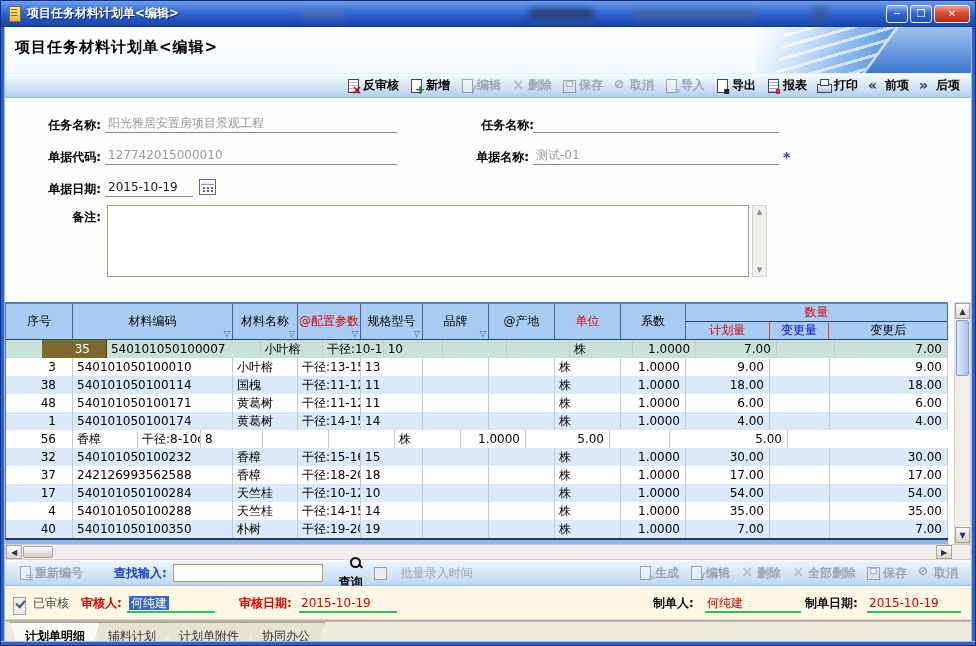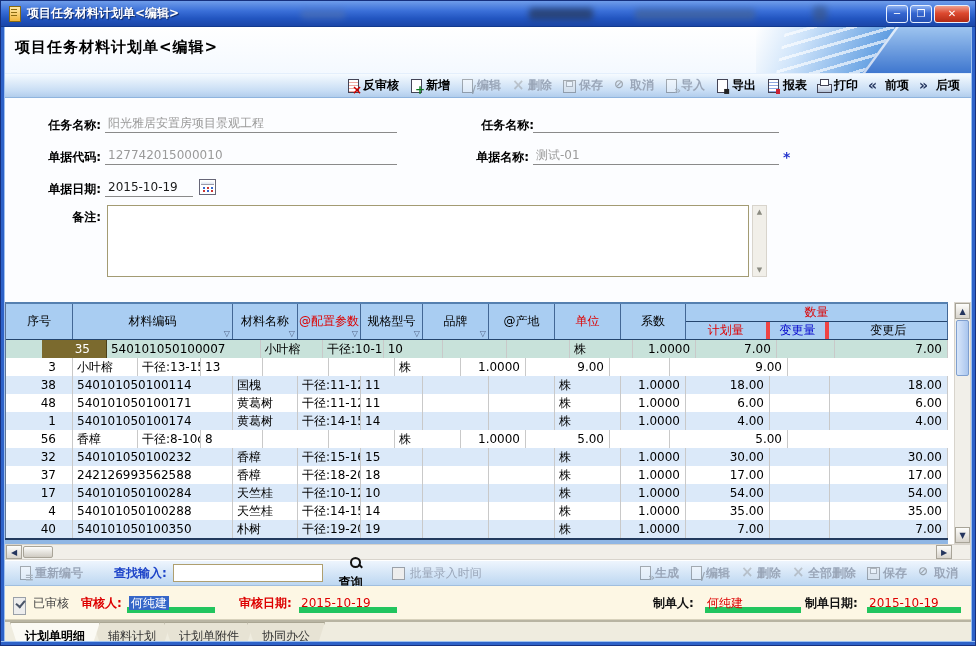--- a/index.html
+++ b/index.html
@@ -81,21 +81,21 @@
 
   
   .tablewrap{position:absolute;top:301px;left:4px;right:4px;height:242px;background:#fff;}
   .tgrid{position:absolute;left:0;top:0;width:943px;bottom:6px;overflow:hidden;border-left:1px solid #5d7394;}
   .thead{display:flex;height:38px;background:var(--header-bg,#a9cdf2);border-top:2px solid #5580b0;border-bottom:1px solid #24456e;}
   .th{position:relative;display:flex;align-items:center;justify-content:center;border-right:1px solid #436795;height:100%;}
   .flt{position:absolute;right:2px;bottom:1px;font-size:8px;color:#56688a;}
   .th-group{display:flex;flex-direction:column;height:100%;border-right:1px solid #436795;}
   .g-top{height:18px;display:flex;align-items:center;justify-content:center;border-bottom:1px solid #24456e;color:var(--red-text,#d00);}
   .g-bottom{flex:1;display:flex;}
-  .gth{position:relative;display:flex;align-items:center;justify-content:center;border-right:4px solid #ef4444;height:100%;}
+  .gth{position:relative;display:flex;align-items:center;justify-content:center;border-right:1px solid #ef4444;height:100%;}
   .gth:last-child{border-right:none;}
   .c-red{color:var(--red-text,#d00);} .c-blue{color:var(--blue-text,#00c);}
   .tbody{background:#fff;}
   .tr{display:flex;height:18px;}
   .tr.alt{background:var(--row-alt,#dbe9f9);}
   .tr.sel{background:var(--row-selected,#c8e2da);padding-left:36px;}
   .td{height:18px;line-height:18px;border-right:1px solid #c9c9c9;white-space:nowrap;overflow:hidden;}
   .td.seq{text-align:right;padding-right:16px;}
   .td.lft{padding-left:4px;}
   .td.num{text-align:right;padding-right:5px;}
@@ -113,29 +113,29 @@
 
   
   .findbar{position:absolute;top:559px;left:4px;right:4px;height:26px;background:linear-gradient(#eef5fd,#bdd7f1);border-top:1px solid #fff;border-bottom:1px solid #a0bede;display:flex;align-items:center;}
   .fb-left{display:flex;align-items:center;padding-left:8px;}
   .find-label{color:#1c43c8;font-weight:bold;margin-left:26px;white-space:nowrap;}
   .find-input{width:150px;height:18px;margin-left:6px;border:1px solid #af9f6f;background:#fff;font-family:inherit;font-size:12px;padding:0 2px;}
   .search-btn{display:flex;align-items:flex-end;gap:4px;font-weight:bold;margin-left:16px;white-space:nowrap;flex-direction:column;}
   .chk{width:13px;height:13px;background:#fff;border:1px solid #7a8aa0;display:inline-block;position:relative;flex:0 0 auto;}
   .chk.disabled{background:#ededed;border-color:#9aa0a8;}
   .chk.checked::before{content:"";position:absolute;left:2px;top:2px;width:7px;height:4px;border-left:2px solid #4a5568;border-bottom:2px solid #4a5568;transform:rotate(-50deg);}
-  .batch{display:flex;align-items:center;gap:5px;margin-left:29px;color:#9aa6b8;white-space:nowrap;}
+  .batch{display:flex;align-items:center;gap:14px;margin-left:11px;color:#9aa6b8;white-space:nowrap;}
   .fb-right{margin-left:auto;display:flex;align-items:center;padding-right:8px;}
 
   
   .auditbar{position:absolute;top:585px;left:4px;right:4px;height:34px;background:#fdf7e4;border-bottom:1px solid #d8d2bc;}
   .ab{position:absolute;top:9px;height:18px;line-height:17px;white-space:nowrap;}
   .lab-red{color:#d00;font-weight:bold;}
   .lab-bk{color:#111;font-weight:bold;}
-  .val-line{border-bottom:6px solid #22c55e;padding:0 2px;}
+  .val-line{border-bottom:2px solid #22c55e;padding:0 2px;}
   .val-red{color:#d00;}
   .hl{background:#3566c8;color:#fff;padding:0 2px;}
 
   
   .tabsbar{position:absolute;top:619px;left:4px;right:4px;height:23px;background:#efecdf;border-top:2px solid #b8b4a2;display:flex;align-items:stretch;padding-left:12px;}
   .tab{position:relative;padding:14px 15px;margin-left:-7px;display:flex;align-items:center;color:#333;background:#e7e3d4;clip-path:polygon(0 0,100% 0,calc(100% - 9px) 100%,9px 100%);box-shadow:inset 0 0 0 1px #aaa693;white-space:nowrap;cursor:default;}
   .tab.active{background:#fbfaf4;font-weight:bold;color:#000;z-index:2;}
 </style>
 </head>
 <body>
@@ -273,20 +273,21 @@
             <div class="td" style="width: 66px;"></div>
             <div class="td" style="width: 66px;"></div>
             <div class="td lft" style="width: 66px;">株</div>
             <div class="td num" style="width: 65px;">1.0000</div>
             <div class="td num" style="width: 84px;">7.00</div>
             <div class="td num" style="width: 60px;"></div>
             <div class="td num" style="width: 118px;">7.00</div>
           </div>
           <div class="tr">
             <div class="td seq" style="width: 67px;">3</div>
+            <div class="td lft" style="width: 160px;">540101050100010</div>
             <div class="td lft" style="width: 65px;">小叶榕</div>
             <div class="td lft" style="width: 63px;">干径:13-15(cm)</div>
             <div class="td lft" style="width: 62px;">13</div>
             <div class="td" style="width: 66px;"></div>
             <div class="td" style="width: 66px;"></div>
             <div class="td lft" style="width: 66px;">株</div>
             <div class="td num" style="width: 65px;">1.0000</div>
             <div class="td num" style="width: 84px;">9.00</div>
             <div class="td num" style="width: 60px;"></div>
             <div class="td num" style="width: 118px;">9.00</div>

